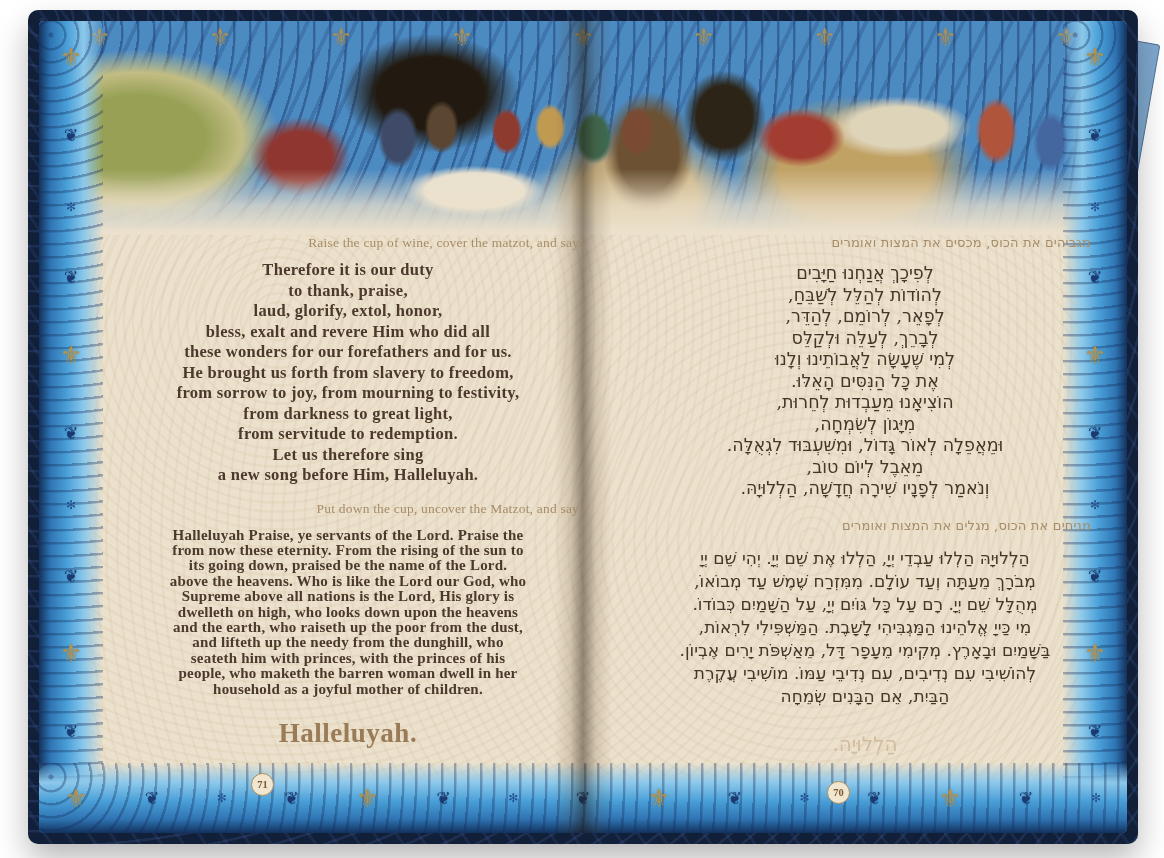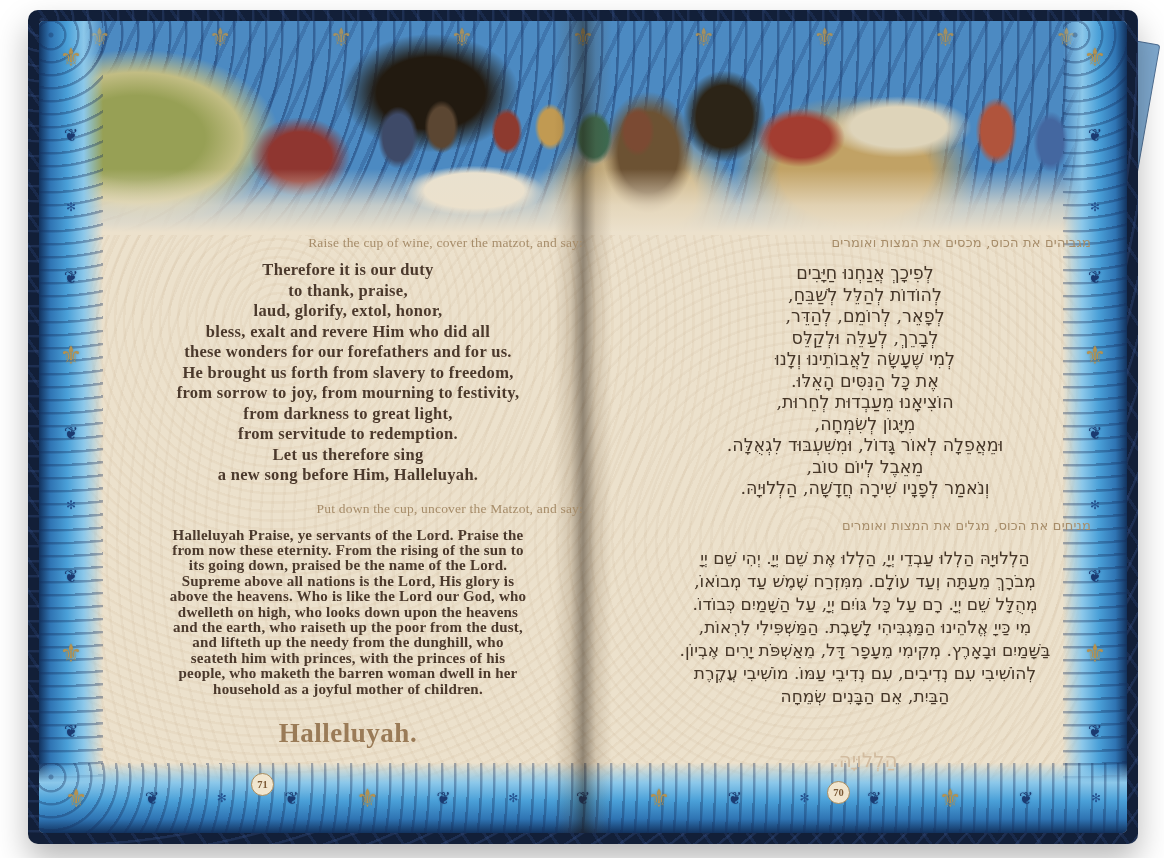--- a/index.html
+++ b/index.html
@@ -93,21 +93,21 @@
   .poem-en .line{font-weight:bold;font-size:16.5px;line-height:20.5px;letter-spacing:.3px;}
   .instr2-en{margin-top:15px;}
   .psalm-en{margin-top:11px;}
   .psalm-en .line{font-weight:bold;font-size:15px;line-height:15.4px;letter-spacing:.2px;}
   .hallelu{font-size:27px;color:#9a7b57;font-weight:bold;margin-top:21px;letter-spacing:.5px;}
   .poem-he{margin-top:13px;}
   .poem-he .line{font-size:17.5px;line-height:21.5px;color:#453628;}
   .instr2-he{margin-top:18px;}
   .psalm-he{margin-top:14px;}
   .psalm-he .line{font-size:17px;line-height:23px;color:#453628;}
-  .hallelu-faint{font-size:20px;color:#d2bca0;margin-top:40px;}
+  .hallelu-faint{font-size:20px;color:#d2bca0;margin-top:24px;}
 
   
   .pgnum{position:absolute;z-index:6;width:21px;height:21px;border-radius:50%;
       background:#f1e6cf;border:1px solid #a98c5e;color:#7c5a36;font-size:10.5px;font-weight:bold;
       display:flex;align-items:center;justify-content:center;}
   .pg-left{left:212px;bottom:37px;}
   .pg-right{left:788px;bottom:29px;}
 </style>
 </head>
 <body>
@@ -200,22 +200,22 @@
             <div class="line">from darkness to great light,</div>
             <div class="line">from servitude to redemption.</div>
             <div class="line">Let us therefore sing</div>
             <div class="line">a new song before Him, Halleluyah.</div>
           </div>
         <div class="instr instr2-en">Put down the cup, uncover the Matzot, and say:</div>
         <div class="psalm-en">
             <div class="line">Halleluyah Praise, ye servants of the Lord. Praise the</div>
             <div class="line">from now these eternity. From the rising of the sun to</div>
             <div class="line">its going down, praised be the name of the Lord.</div>
+            <div class="line">above the heavens. Who is like the Lord our God, who</div>
             <div class="line">Supreme above all nations is the Lord, His glory is</div>
-            <div class="line">above the heavens. Who is like the Lord our God, who</div>
             <div class="line">dwelleth on high, who looks down upon the heavens</div>
             <div class="line">and the earth, who raiseth up the poor from the dust,</div>
             <div class="line">and lifteth up the needy from the dunghill, who</div>
             <div class="line">seateth him with princes, with the princes of his</div>
             <div class="line">people, who maketh the barren woman dwell in her</div>
             <div class="line">household as a joyful mother of children.</div>
           </div>
         <div class="hallelu">Halleluyah.</div>
       </div>
 

